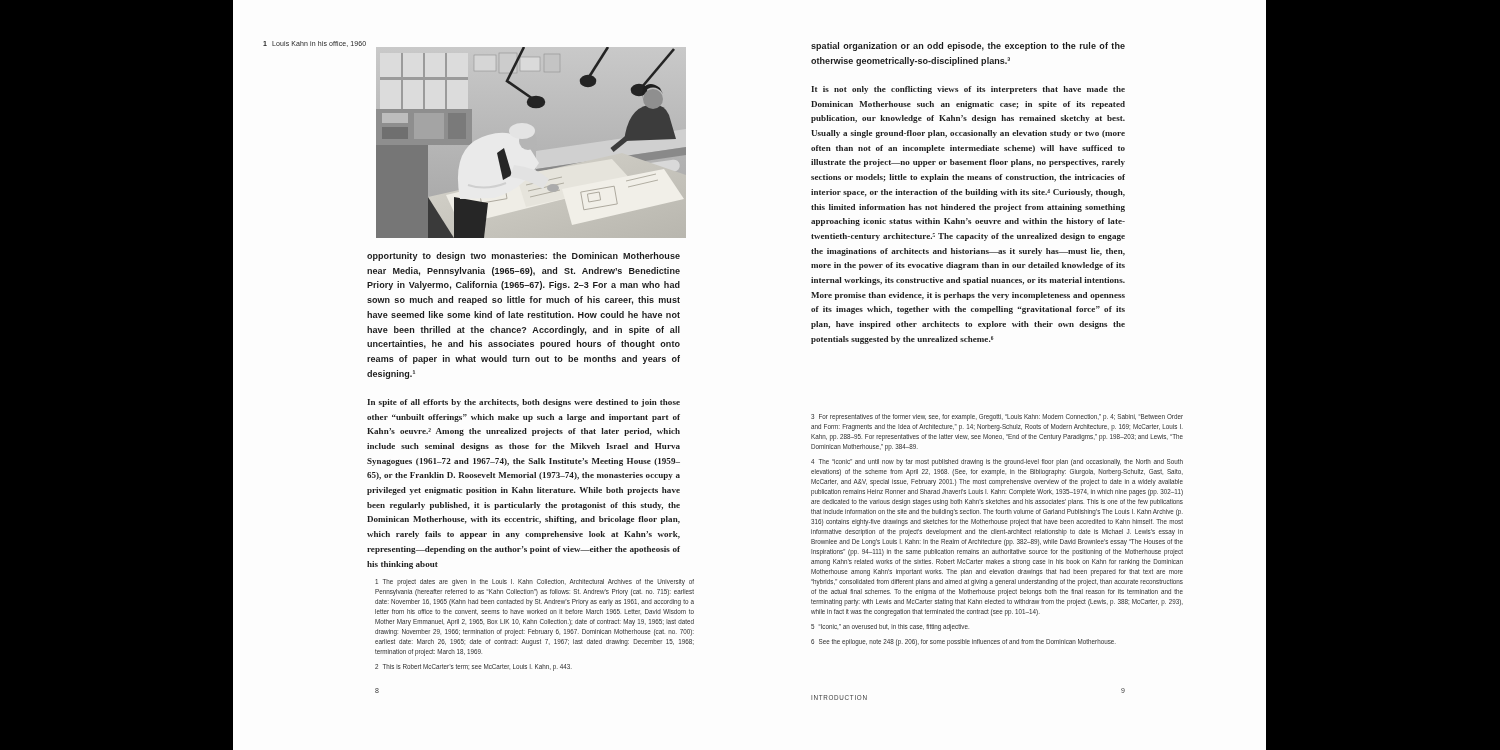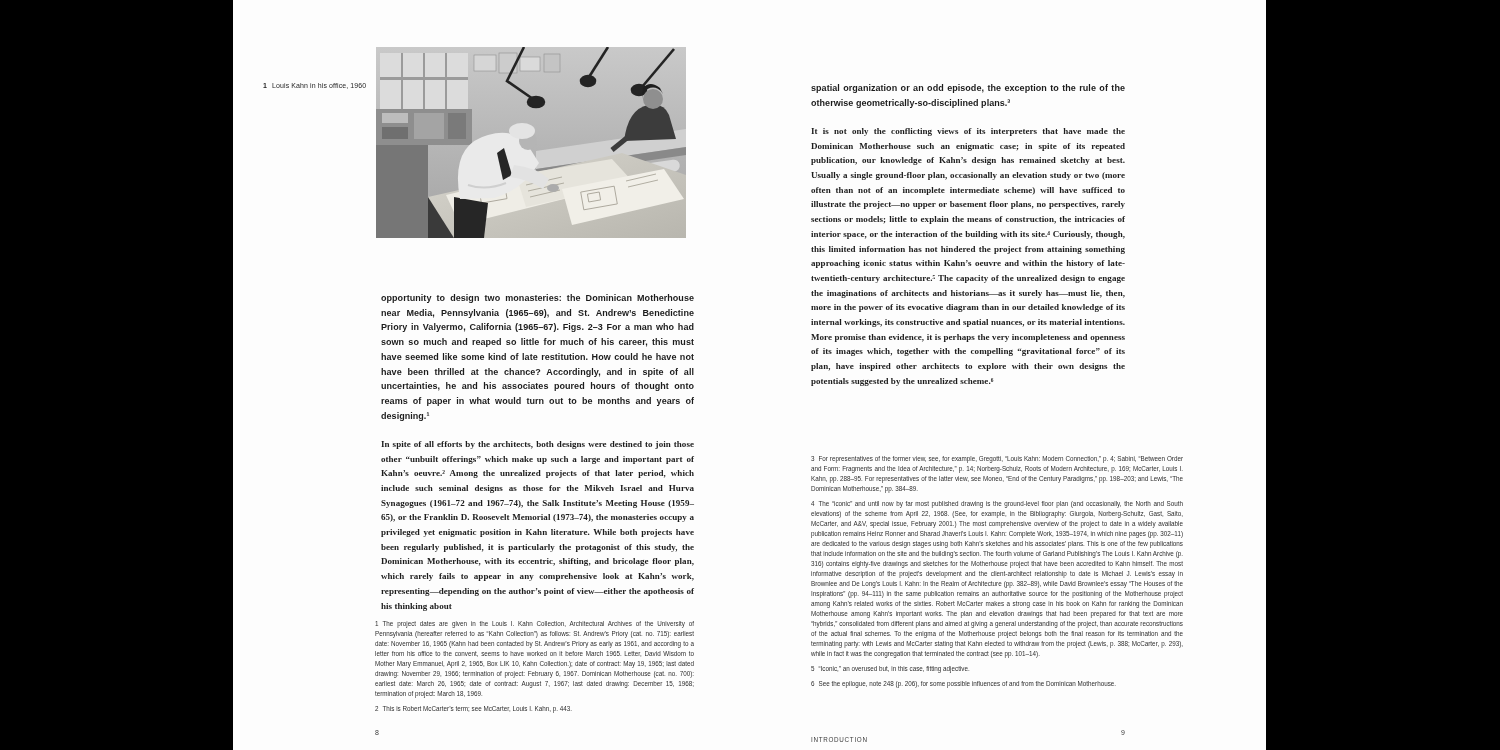--- a/index.html
+++ b/index.html
@@ -1,30 +1,30 @@
 <!DOCTYPE html>
 <html><head>
 <meta charset="utf-8">
 <style>
   html,body{margin:0;padding:0;background:#000;}
   .canvas{position:relative;width:1500px;height:750px;background:#000;overflow:hidden;
           font-family:"Liberation Sans", sans-serif;}
   .spread{position:absolute;left:233px;top:0;width:1033px;height:750px;background:#fdfdfd;}
-  .abs{position:absolute;margin-top:42px;}
+  .abs{position:absolute;}
 
   .caption{left:30px;top:40px;font-size:7px;color:#1f1f1f;letter-spacing:.1px;}
   .caption .num{font-weight:700;margin-right:5px;}
 
   .photo{left:143px;top:47px;width:310px;height:191px;margin:0;padding:0;line-height:0;}
 
   .body-text{font-size:9px;line-height:14.7px;font-weight:700;color:#1c1c1c;
              text-align:justify;letter-spacing:.04px;}
   .body-text p{margin:0;}
   .body-text p + p{margin-top:13.5px;font-family:Liberation Serif, serif;}
-  .body-left{left:148px;top:249px;width:313px;}
+  .body-left{left:134px;top:249px;width:313px;}
   .body-right{left:578px;top:39px;width:314px;}
 
   .footnotes{font-size:6.3px;line-height:10px;font-weight:400;color:#2d2d2d;text-align:justify;}
   .footnotes p{margin:0 0 5px 0;}
   .fn-num{margin-right:4px;}
   .fn-left{left:142px;top:577px;width:319px;}
   .fn-right{left:578px;top:412px;width:372px;}
 
   .pagenum{font-size:7px;color:#3a3a3a;}
   .pagenum-left{left:142px;top:687px;}

